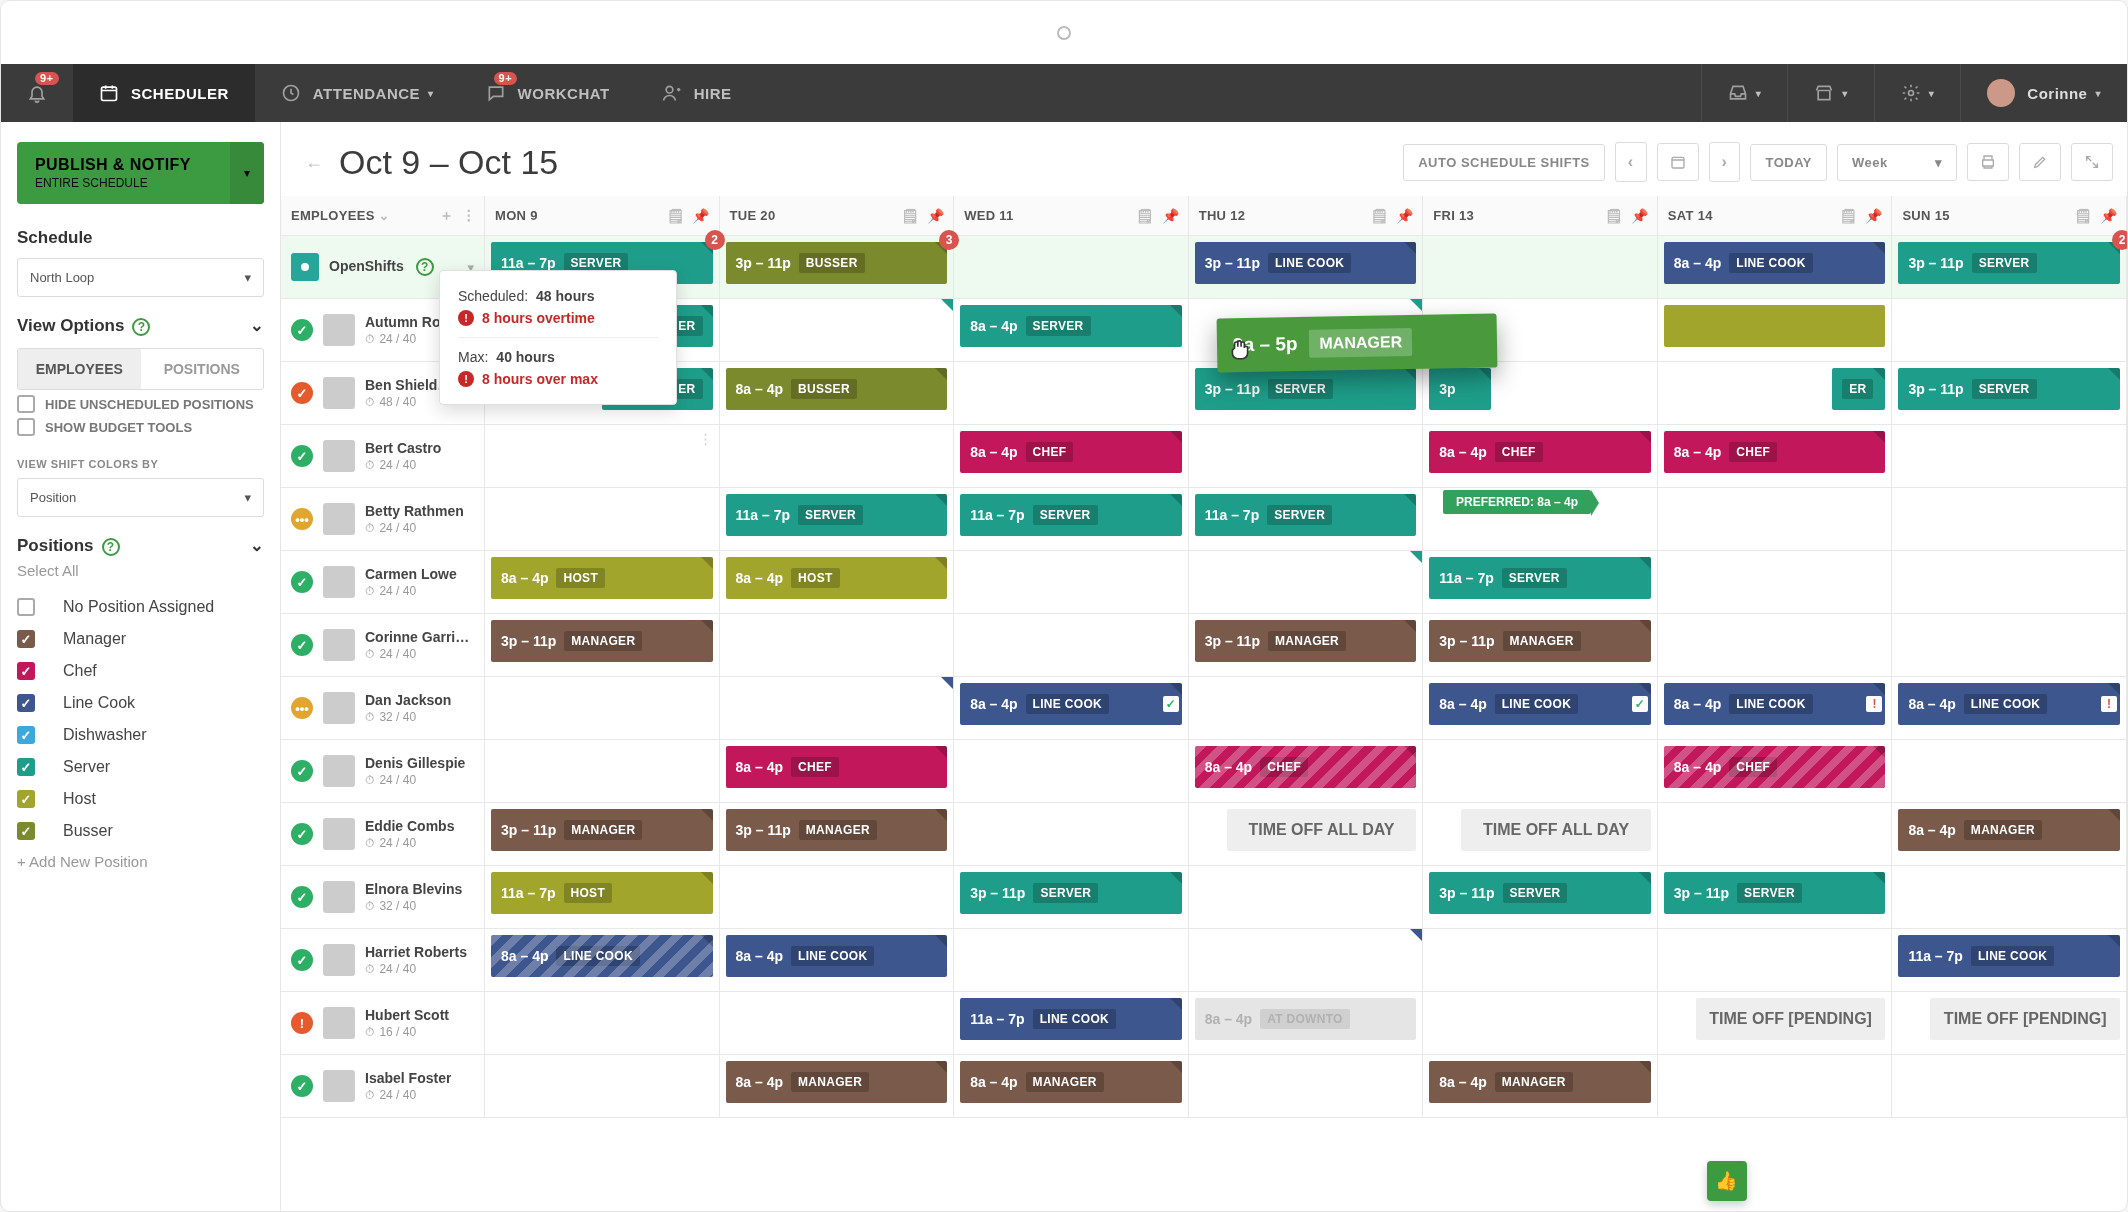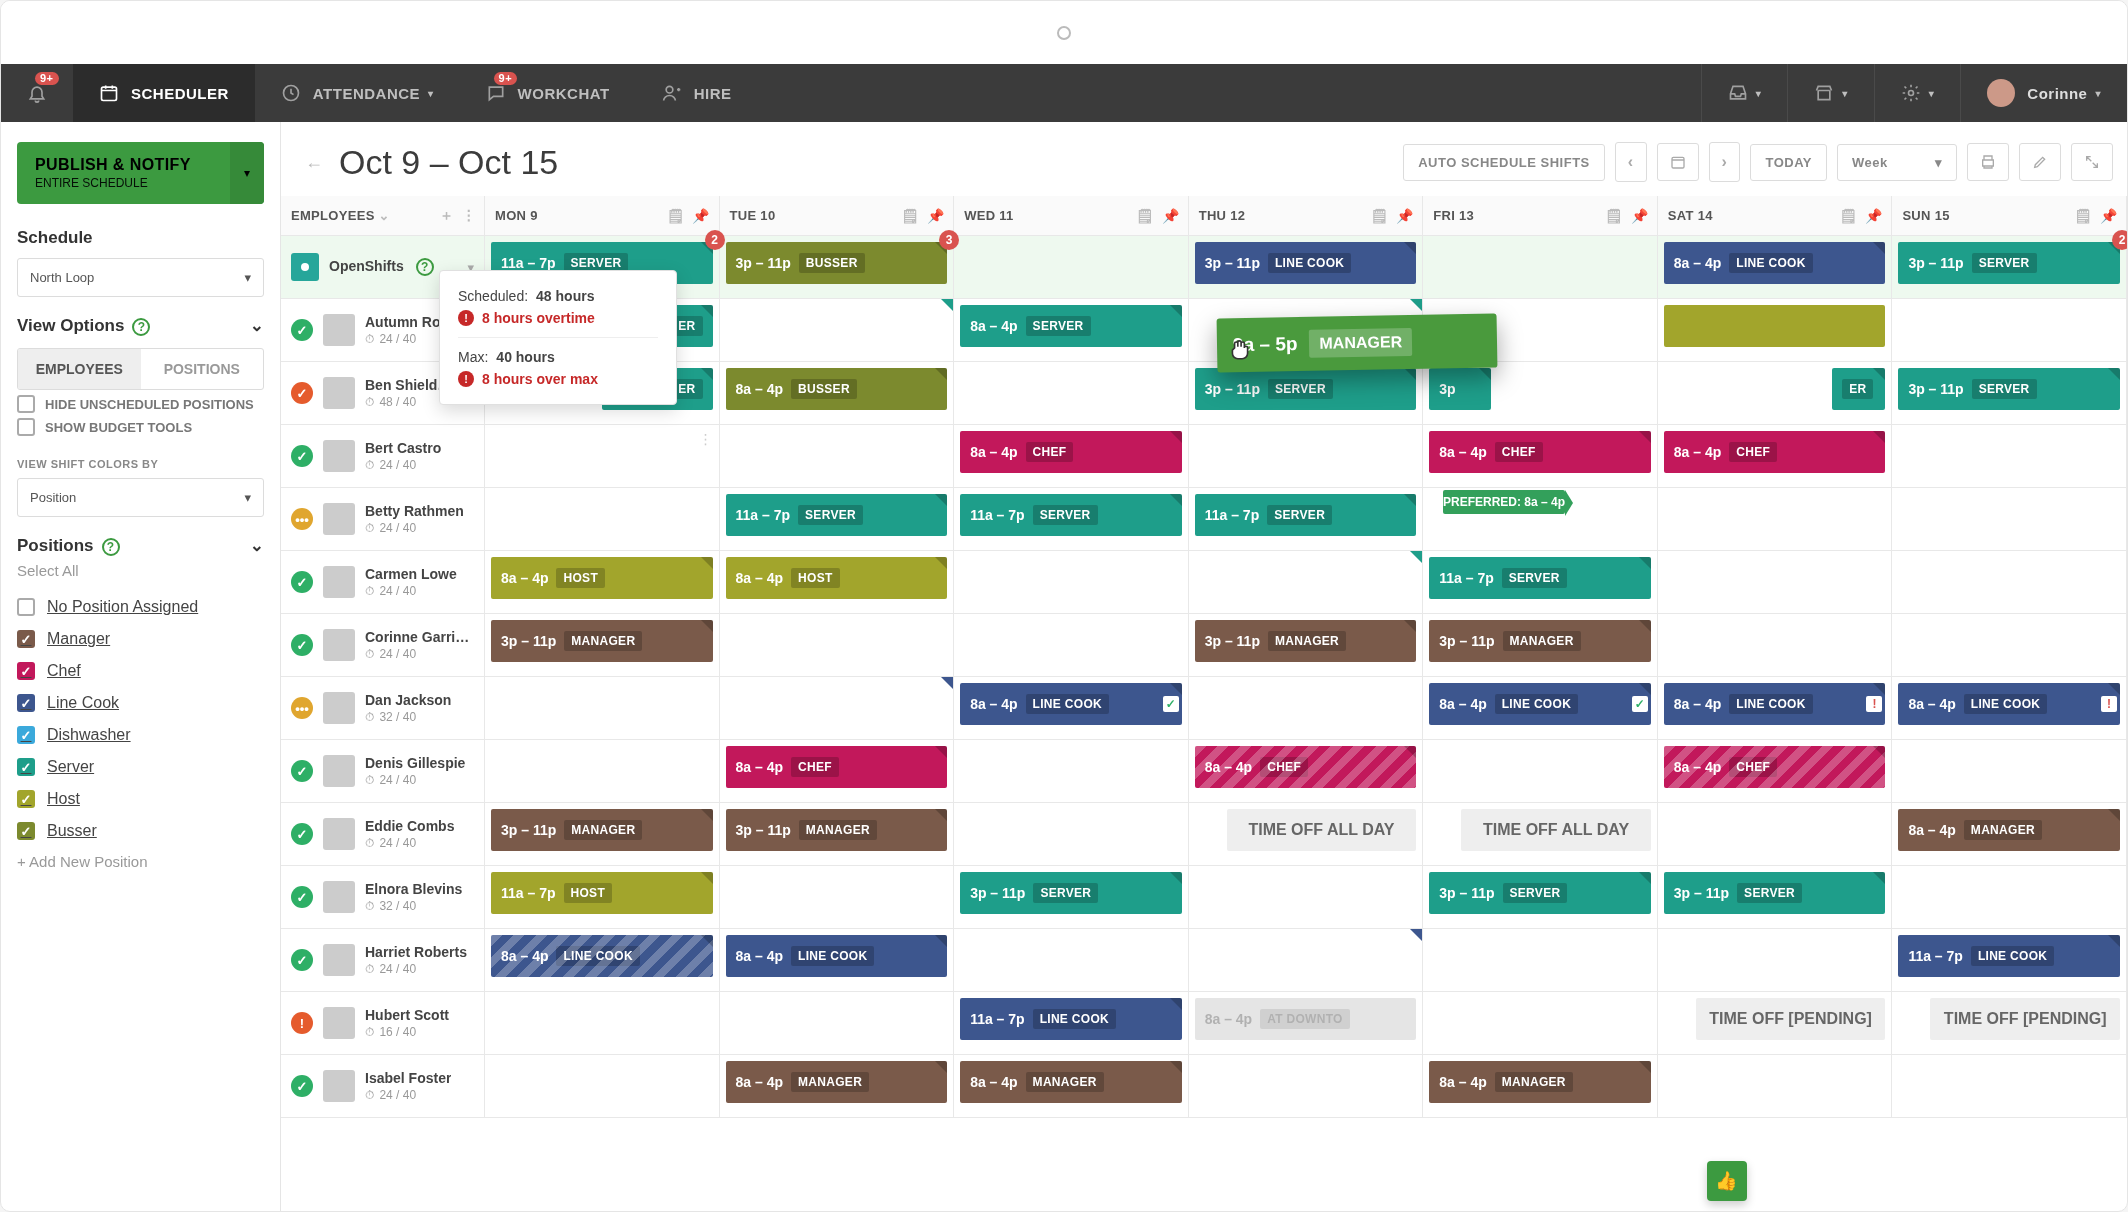--- a/index.html
+++ b/index.html
@@ -26,21 +26,21 @@
 .publish-btn .pb-caret { background:#368a39; width:34px; align-self:stretch; margin:-14px -18px -14px 0; border-radius:0 4px 4px 0; display:flex; align-items:center; justify-content:center; font-size:12px;}
 .sb-head { display:flex; align-items:center; justify-content:space-between; font-size:17px; font-weight:700; color:#333; margin:18px 0 10px;}
 .sb-select { border:1px solid #dcdcdc; border-radius:3px; padding:11px 12px; display:flex; justify-content:space-between; align-items:center; color:#555; cursor:pointer;}
 .sb-toggle { border:1px solid #dcdcdc; border-radius:3px; display:flex; margin-top:12px; overflow:hidden;}
 .sb-toggle .tg { flex:1; text-align:center; padding:12px 4px; font-weight:700; font-size:14px; color:#999; cursor:pointer;}
 .sb-toggle .tg.active { background:#eee; color:#555;}
 .sb-check { display:flex; align-items:center; gap:10px; margin-top:5px; font-size:13px; color:#777; font-weight:600;}
 .sb-check .cb, .sb-pos .cb { width:18px; height:18px; border:2px solid #aaa; border-radius:3px; display:inline-flex; align-items:center; justify-content:center;}
 .sb-label { font-size:11px; font-weight:700; color:#888; letter-spacing:.5px; margin-top:22px;}
 .sb-positions { margin-top:12px;}
-.sb-pos { display:flex; align-items:flex-start; gap:12px; padding:7px 0; font-size:16px; color:#444;text-decoration:underline;}
+.sb-pos { display:flex; align-items:flex-start; gap:28px; padding:7px 0; font-size:16px; color:#444;}
 .sb-pos .cb { border:none;}
 .sb-add { color:#999; font-size:15px; margin-top:6px; cursor:pointer;}
 .content { flex:1; display:flex; flex-direction:column; position:relative;}
 .content-toolbar { display:flex; align-items:center; padding:20px 14px 14px 24px; gap:10px;}
 .ct-back { color:#bbb; font-size:18px; margin-right:6px; cursor:pointer;}
 .ct-title { font-size:34px; font-weight:400; color:#3c3c3c; flex:1;}
 .ct-btn { border:1px solid #dcdcdc; border-radius:3px; background:#fff; padding:10px 14px; font-size:13px; font-weight:700; letter-spacing:.5px; color:#888; cursor:pointer; display:inline-flex; align-items:center; gap:8px;}
 .ct-btn.icon-only { padding:10px 12px; font-size:16px; color:#aaa;}
 .grid { flex:1; overflow:auto; position:relative;}
 .grid-table { border-collapse:separate; border-spacing:0; table-layout:fixed; width:100%; }
@@ -71,21 +71,21 @@
 .row-menu { position:absolute; right:6px; top:6px; color:#ccc; font-size:14px;}
 .corner-tri { position:absolute; top:0; right:0; width:0; height:0; border-left:12px solid transparent;}
 .tooltip { position:absolute; background:#fff; border:1px solid #e0e0e0; box-shadow:0 6px 18px rgba(0,0,0,.15); border-radius:4px; padding:14px 18px; font-size:14px; color:#444; z-index:50;}
 .tooltip .tt-row { display:flex; align-items:center; gap:8px; padding:3px 0;}
 .tooltip .warn { color:#c62828; font-weight:700;}
 .tooltip .warn-ic { width:16px;height:16px;border-radius:50%;background:#c62828;color:#fff;display:inline-flex;align-items:center;justify-content:center;font-size:11px;font-weight:900;}
 .tooltip hr { border:none; border-top:1px solid #eee; margin:8px 0;}
 .drag-shift { position:absolute; z-index:60; height:54px; border-radius:3px; background:#4a9a3d; color:#fff; display:flex; align-items:center; padding:0 16px; gap:12px; font-size:19px; font-weight:700; box-shadow:0 10px 24px rgba(0,0,0,.35); transform:rotate(-1deg);}
 .drag-shift .role { background:rgba(255,255,255,.22); padding:5px 10px; border-radius:2px; font-size:16px;}
 .drag-cursor { position:absolute; z-index:61; width:26px; height:26px; }
-.pref-tag { position:absolute; background:#33a05b; color:#fff; font-size:12px; font-weight:700; padding:5px 0; border-radius:2px; z-index:40;}
+.pref-tag { position:absolute; background:#33a05b; color:#fff; font-size:12px; font-weight:700; padding:5px 13px; border-radius:2px; z-index:40;}
 .pref-tag::after{content:"";position:absolute;right:-8px;top:0;width:0;height:0;border-top:13px solid transparent;border-bottom:13px solid transparent;border-left:8px solid #33a05b;}
 .thumbs-fab { position:absolute; bottom:10px; right:380px; width:40px; height:40px; border-radius:4px; background:#3c9a40; color:#fff; display:flex; align-items:center; justify-content:center; font-size:18px; z-index:30; box-shadow:0 4px 10px rgba(0,0,0,.2);}
 .clr-manager{background:#7a5a4a;} .clr-chef{background:#c2185b;} .clr-linecook{background:#3d568e;} .clr-server{background:#1e9e8a;} .clr-host{background:#a2a52c;} .clr-busser{background:#7c8a2e;}
 .cb-manager{background:#7a5a4a;} .cb-chef{background:#c2185b;} .cb-linecook{background:#3d568e;} .cb-dishwasher{background:#3ba9db;} .cb-server{background:#1e9e8a;} .cb-host{background:#a2a52c;} .cb-busser{background:#7c8a2e;}
 .cb .chk { color:#fff; font-size:13px; font-weight:900;}
 .st-ok{background:#2eaf66;} .st-warn{background:#e0a62f;} .st-alert{background:#e55b2d;}
 .help-ic{display:inline-flex;width:18px;height:18px;border:2px solid #3c9a40;border-radius:50%;color:#3c9a40;font-size:12px;font-weight:900;align-items:center;justify-content:center;margin-left:8px;}
 .clock-ic::before{content:"⏱";font-size:12px;}
 </style>
 </head>
@@ -311,21 +311,21 @@
           <thead>
               <tr id="header-row">
                 <th><span>EMPLOYEES</span> <span style="color:#bbb">⌄</span><span class="th-icons">
                     <span>＋</span>
                     <span>⋮</span>
                   </span></th>
                 <th><span>MON 9</span><span class="th-icons">
                     <span>🗒</span>
                     <span>📌</span>
                   </span></th>
-                <th><span>TUE 10</span><span class="th-icons">
+                <th><span>TUE 20</span><span class="th-icons">
                     <span>🗒</span>
                     <span>📌</span>
                   </span></th>
                 <th><span>WED 11</span><span class="th-icons">
                     <span>🗒</span>
                     <span>📌</span>
                   </span></th>
                 <th><span>THU 12</span><span class="th-icons">
                     <span>🗒</span>
                     <span>📌</span>

